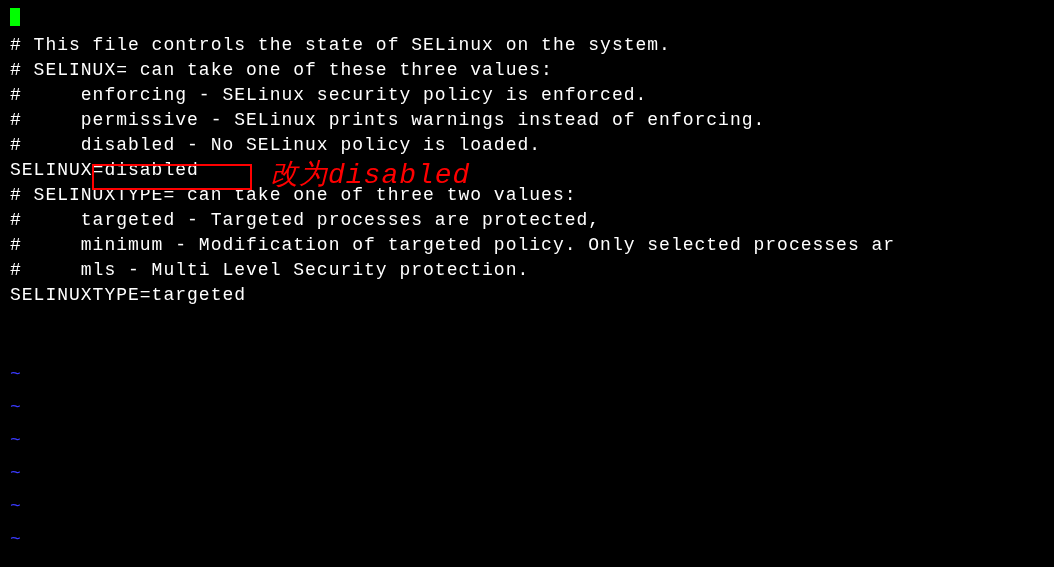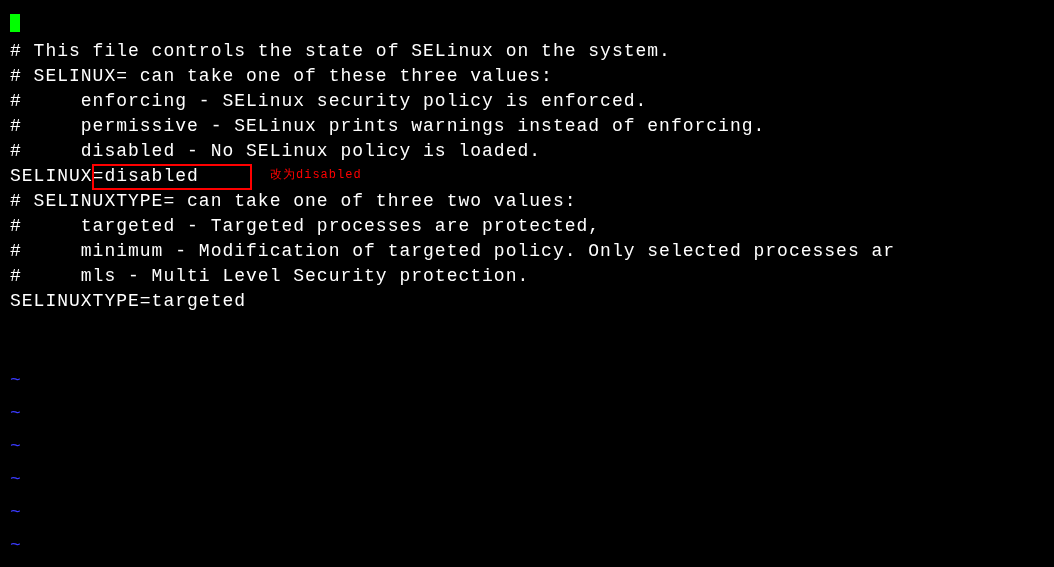--- a/index.html
+++ b/index.html
@@ -11,21 +11,21 @@
     font-family: "Consolas", "Courier New", monospace;
     font-size: 18px;
     line-height: 25px;
     color: #ffffff;
     overflow: hidden;
   }
   .terminal {
     position: relative;
     width: 100%;
     height: 100%;
-    padding: 14px 10px;
+    padding: 8px 10px;
     box-sizing: border-box;
     white-space: pre;
     letter-spacing: 1px;
   }
   .cursor {
     display: inline-block;
     width: 10px;
     height: 18px;
     background: #00ff00;
     vertical-align: top;
@@ -41,21 +41,22 @@
   .annotation-box {
     position: absolute;
     border: 2px solid #ff0000;
     pointer-events: none;
     box-sizing: border-box;
   }
   .annotation-text {
     position: absolute;
     color: #ff0000;
     font-family: "Consolas","Courier New", monospace;
-    font-size: 12px;
+    font-size: 28px;
     white-space: nowrap;
     pointer-events: none;
+    font-style: italic;
   }
 </style>
 </head>
 <body>
 
 <div class="terminal" id="term"><span class="line"><span class="cursor"></span></span><span class="line"># This file controls the state of SELinux on the system.</span><span class="line"># SELINUX= can take one of these three values:</span><span class="line">#     enforcing - SELinux security policy is enforced.</span><span class="line">#     permissive - SELinux prints warnings instead of enforcing.</span><span class="line">#     disabled - No SELinux policy is loaded.</span><span class="line">SELINUX=disabled</span><span class="line"># SELINUXTYPE= can take one of three two values:</span><span class="line">#     targeted - Targeted processes are protected,</span><span class="line">#     minimum - Modification of targeted policy. Only selected processes ar</span><span class="line">#     mls - Multi Level Security protection.</span><span class="line">SELINUXTYPE=targeted</span><span class="line"> </span><span class="line"> </span><span class="line empty-tilde" style="line-height: 33px;">~</span><span class="line empty-tilde" style="line-height: 33px;">~</span><span class="line empty-tilde" style="line-height: 33px;">~</span><span class="line empty-tilde" style="line-height: 33px;">~</span><span class="line empty-tilde" style="line-height: 33px;">~</span><span class="line empty-tilde" style="line-height: 33px;">~</span><div class="annotation-box" style="left: 92px; top: 164px; width: 160px; height: 26px;"></div><div class="annotation-text" style="left: 270px; top: 163px;">改为disabled</div></div>
 
 </body></html>

